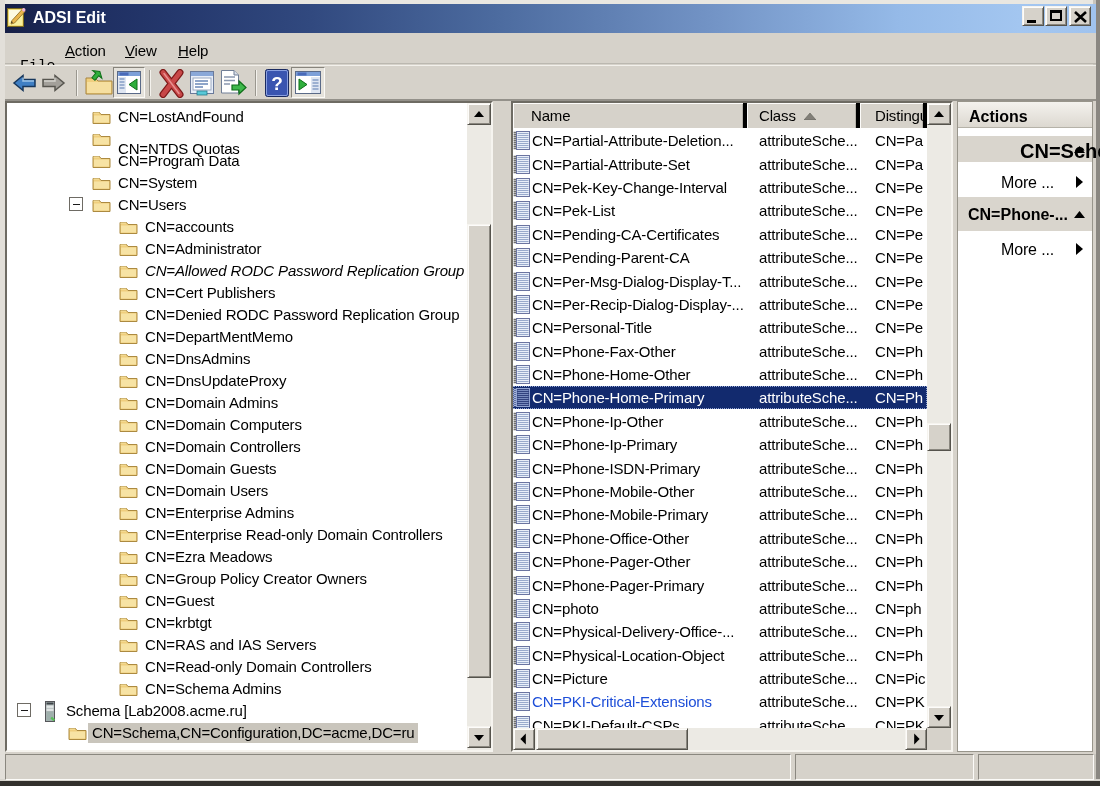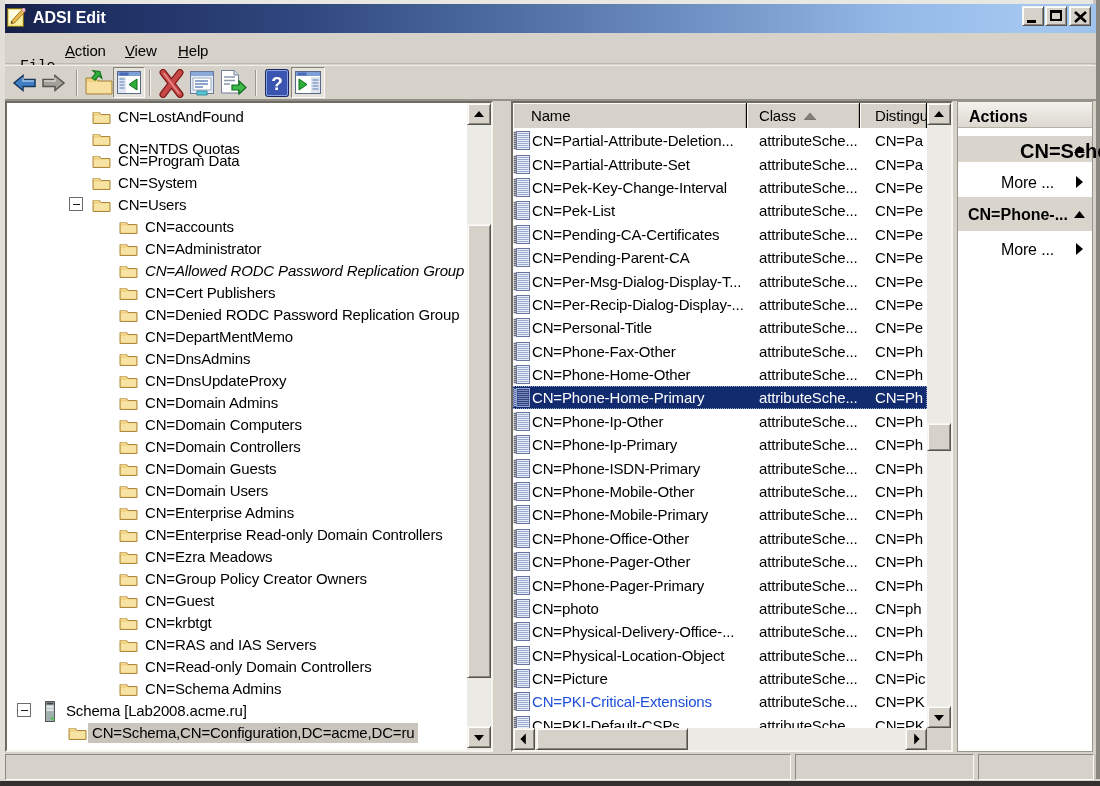--- a/index.html
+++ b/index.html
@@ -2,21 +2,21 @@
 <html><head><meta charset="utf-8">
 <style>
 *{margin:0;padding:0;box-sizing:border-box;}
 html,body{width:1100px;height:786px;overflow:hidden;}
 body{font-family:"Liberation Sans",sans-serif;background:#d6d2ca;position:relative;}
 .abs{position:absolute;}
 .txt{font-size:15px;color:#000;white-space:nowrap;letter-spacing:-0.15px;}
 .sunken2{border:2px solid;border-color:#6e6b63 #f6f4ef #f6f4ef #6e6b63;background:#fff;}
 .btn3d{background:#d6d2ca;border:1px solid;border-color:#f6f4ef #55534c #55534c #f6f4ef;box-shadow:inset 1px 1px 0 #fdfcfa, inset -1px -1px 0 #8a877f;}
 .sb-track{background:#eceae4;}
-.hdrcell{background:#d6d2ca;border-right:1px solid #000000;box-shadow:inset 1px 1px 0 #fdfcfa, inset -1px 0 0 #b5b2aa;}
+.hdrcell{background:#d6d2ca;border-right:4px solid #000000;box-shadow:inset 1px 1px 0 #fdfcfa, inset -1px 0 0 #b5b2aa;}
 </style></head>
 <body>
 
 <div class="abs" style="left:0;top:0;width:1100px;height:4px;background:#e9e7e1;"></div>
 <div class="abs" style="left:0;top:0;width:5px;height:786px;background:#e2dfd9;"></div>
 <div class="abs" style="left:1093px;top:0;width:7px;height:786px;background:#c8c5bd;"></div>
 <div class="abs" style="left:1096px;top:0;width:4px;height:786px;background:#8a8781;"></div>
 <div class="abs" style="left:0;top:779px;width:1100px;height:2px;background:#d9d6cf;"></div>
 <div class="abs" style="left:0;top:781px;width:1100px;height:5px;background:#33312d;"></div>
 <div class="abs" style="left:5px;top:4px;width:1091px;height:29px;background:linear-gradient(to right,#161f45 0%,#1d2c5e 6%,#24376c 15%,#31497f 28%,#4c6b9f 45%,#7394c6 65%,#95bae8 82%,#a3c6f0 93%,#a0c3ee 100%);"></div>

